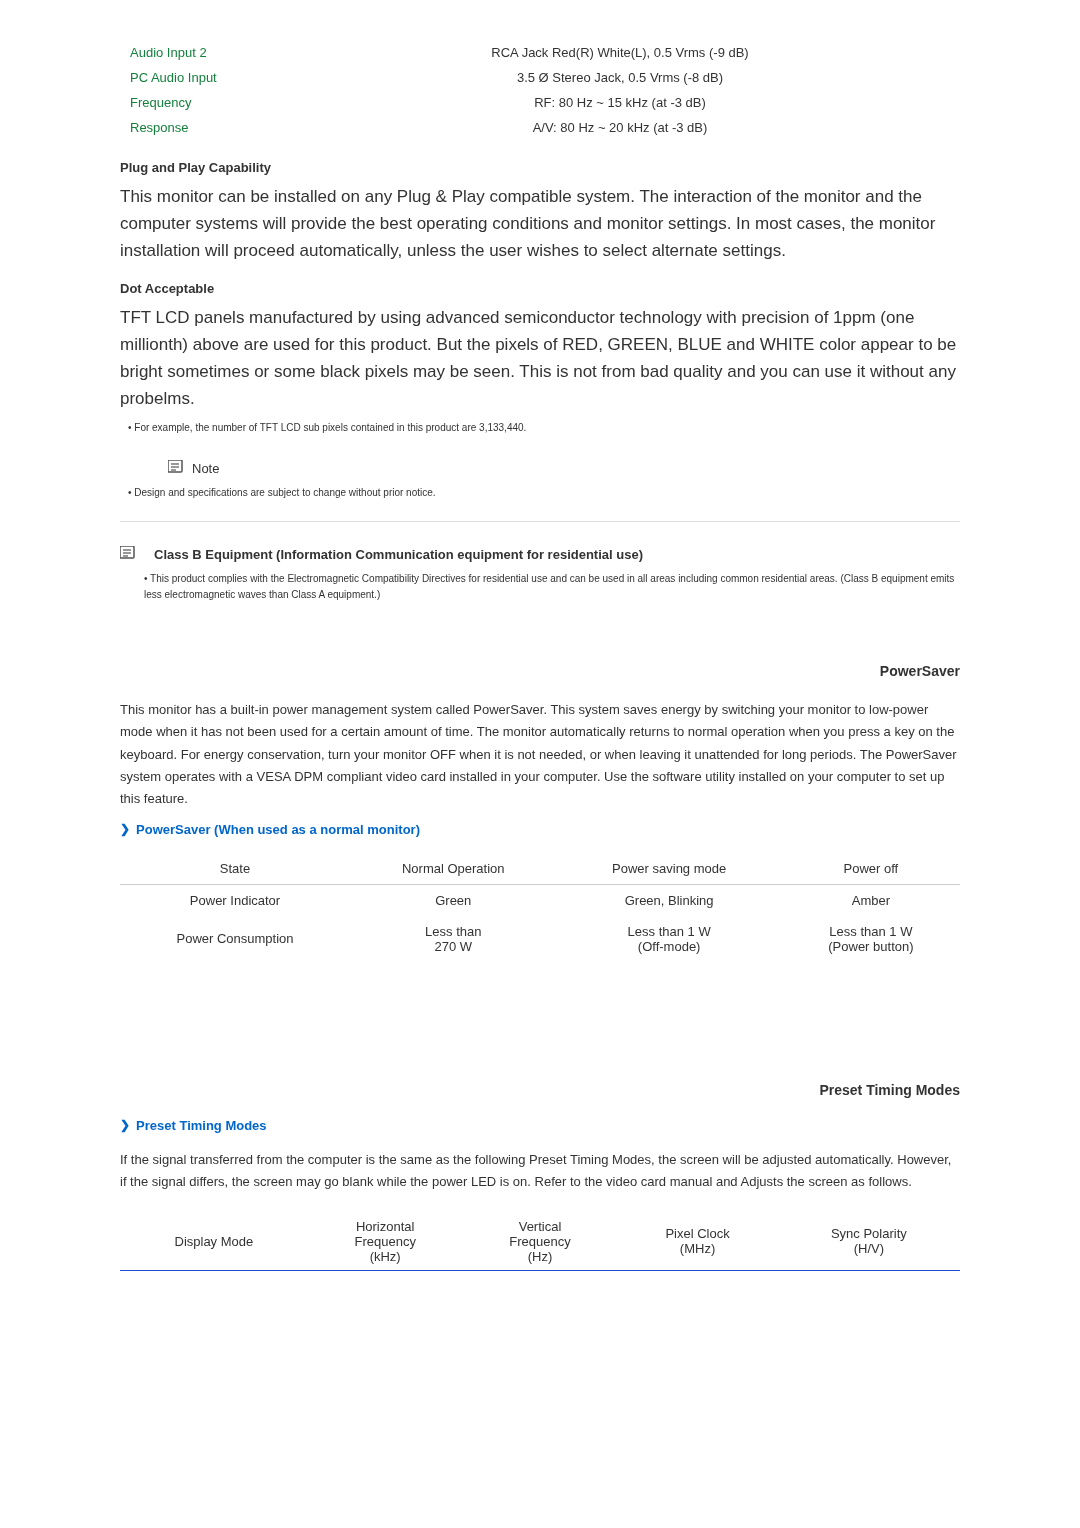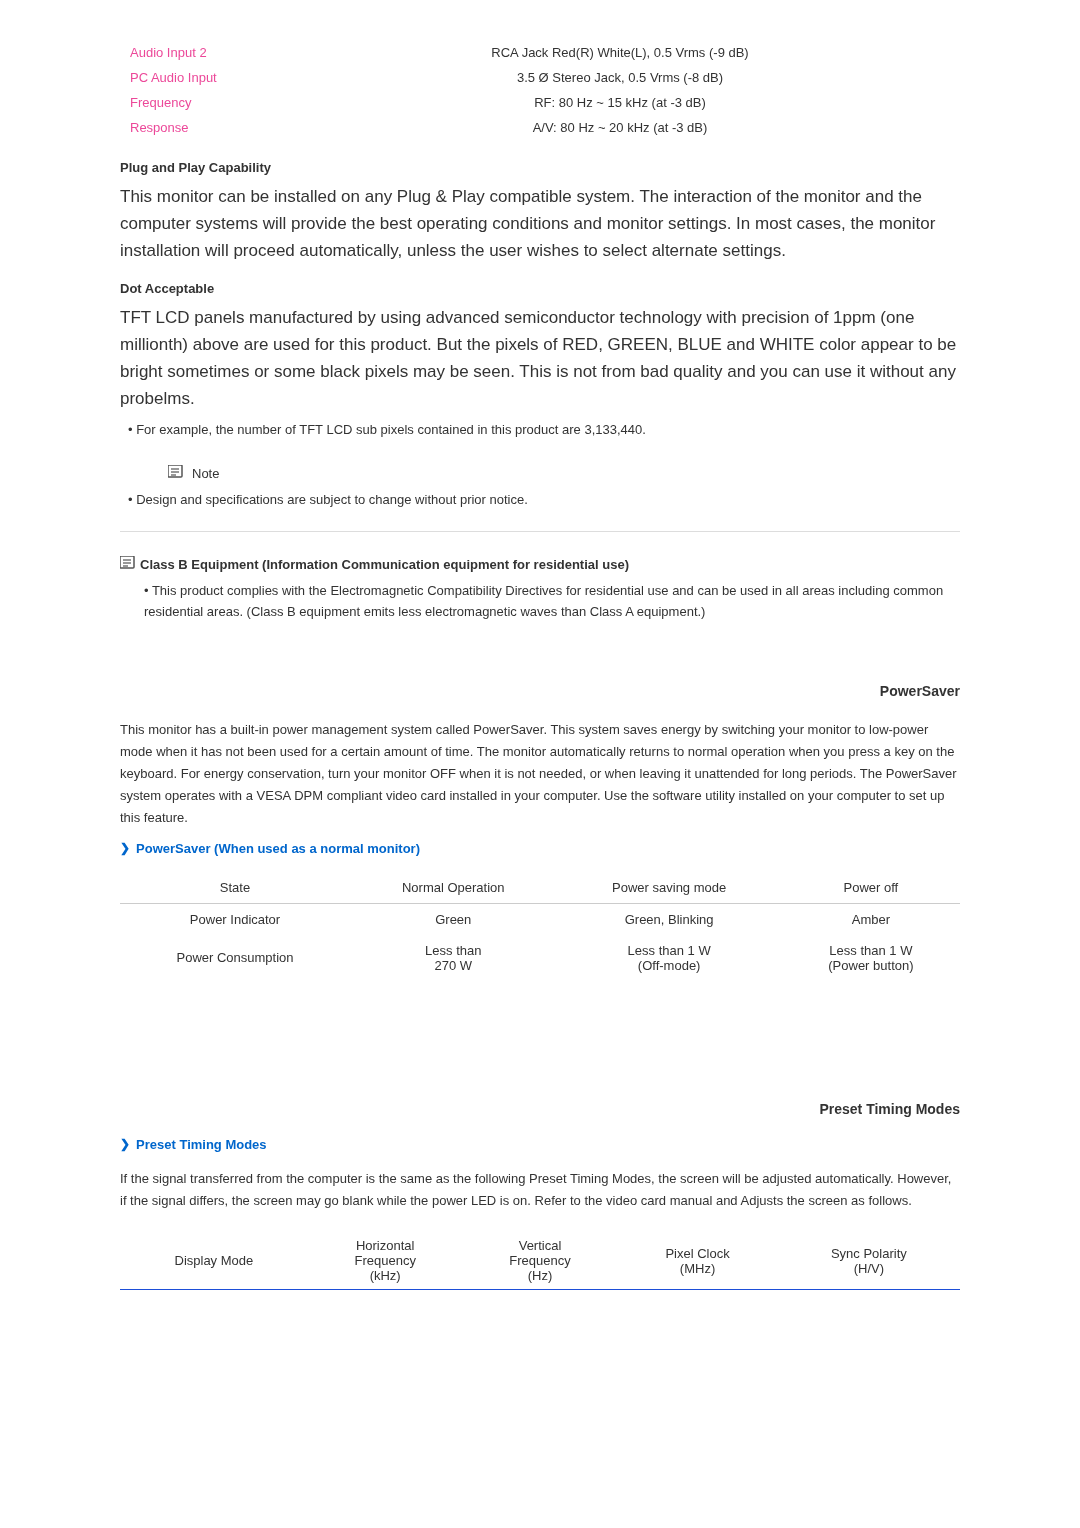--- a/index.html
+++ b/index.html
@@ -19,41 +19,41 @@
       margin-bottom: 20px;
       border-collapse: collapse;
     }
     .spec-table td {
       padding: 5px 10px;
       vertical-align: top;
       font-size: 13px;
     }
     .spec-table td:first-child {
       width: 160px;
-      color: #ec4899;
+      color: #15803d;
       margin-top: 46px;
     }
     .spec-table td:last-child {
       color: #333;
       text-align: center;
     }
     .section-heading {
       font-weight: bold;
       font-size: 13px;
       margin-bottom: 8px;
       margin-top: 16px;
     }
     .section-text {
       font-size: 17px;
       color: #333;
       line-height: 1.6;
       margin-bottom: 8px;
     }
     .bullet-item {
-      font-size: 13px;
+      font-size: 10px;
       color: #333;
       line-height: 1.6;
       padding-left: 16px;
       text-indent: -8px;
       margin-bottom: 4px;
     }
     .note-section {
       margin-top: 24px;
       margin-bottom: 16px;
     }
@@ -69,21 +69,21 @@
       border: none;
       border-top: 1px solid #ddd;
       margin: 20px 0;
     }
     .class-b-section {
       margin-top: 24px;
     }
     .class-b-heading {
       display: flex;
       align-items: center;
-      gap: 4px;
+      gap: 18px;
       font-size: 13px;
       font-weight: bold;
       margin-bottom: 8px;
     }
     .powersaver-title {
       text-align: right;
       font-size: 14px;
       font-weight: bold;
       color: #333;
       margin: 60px 0 20px 0;

